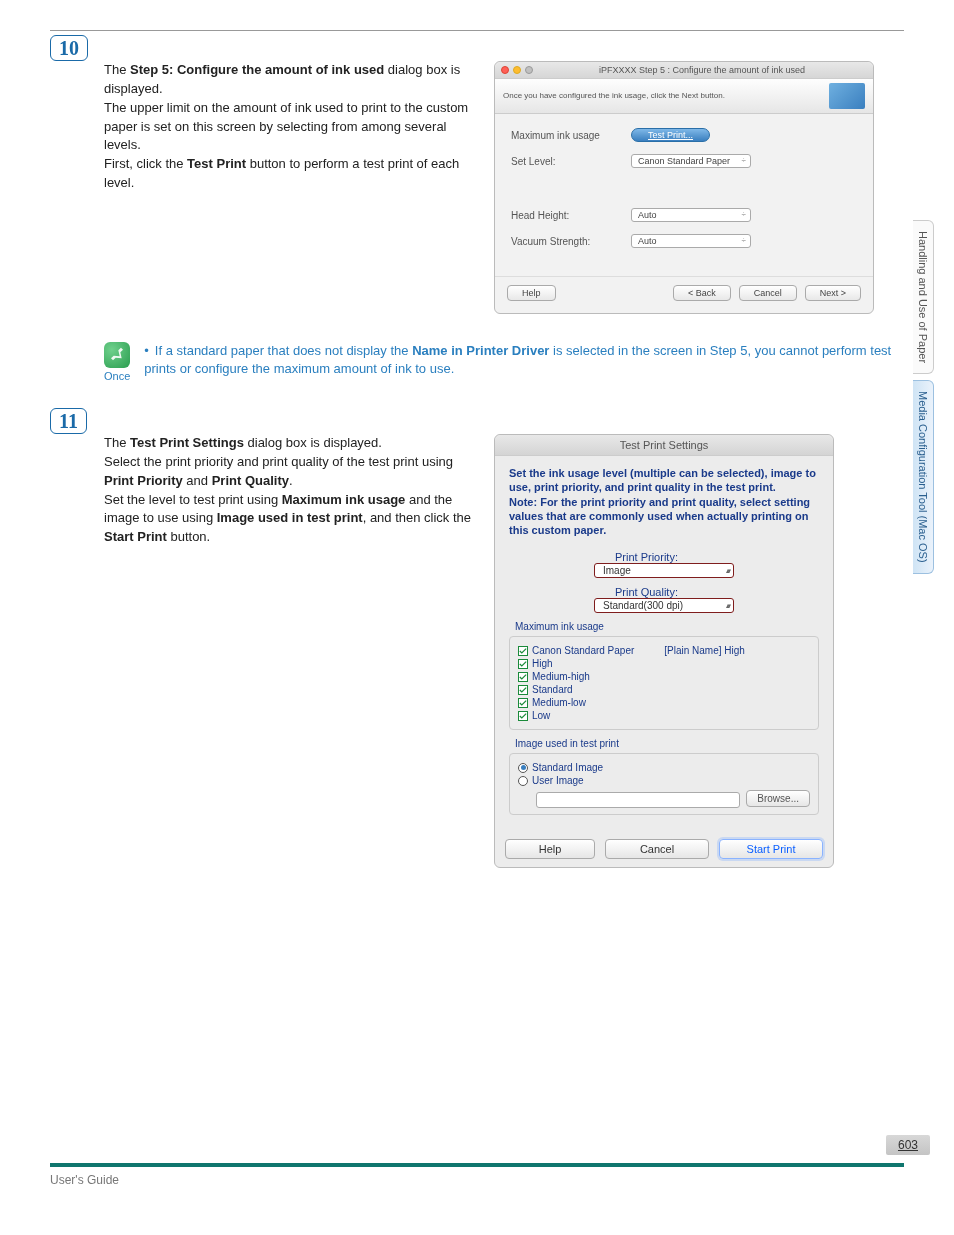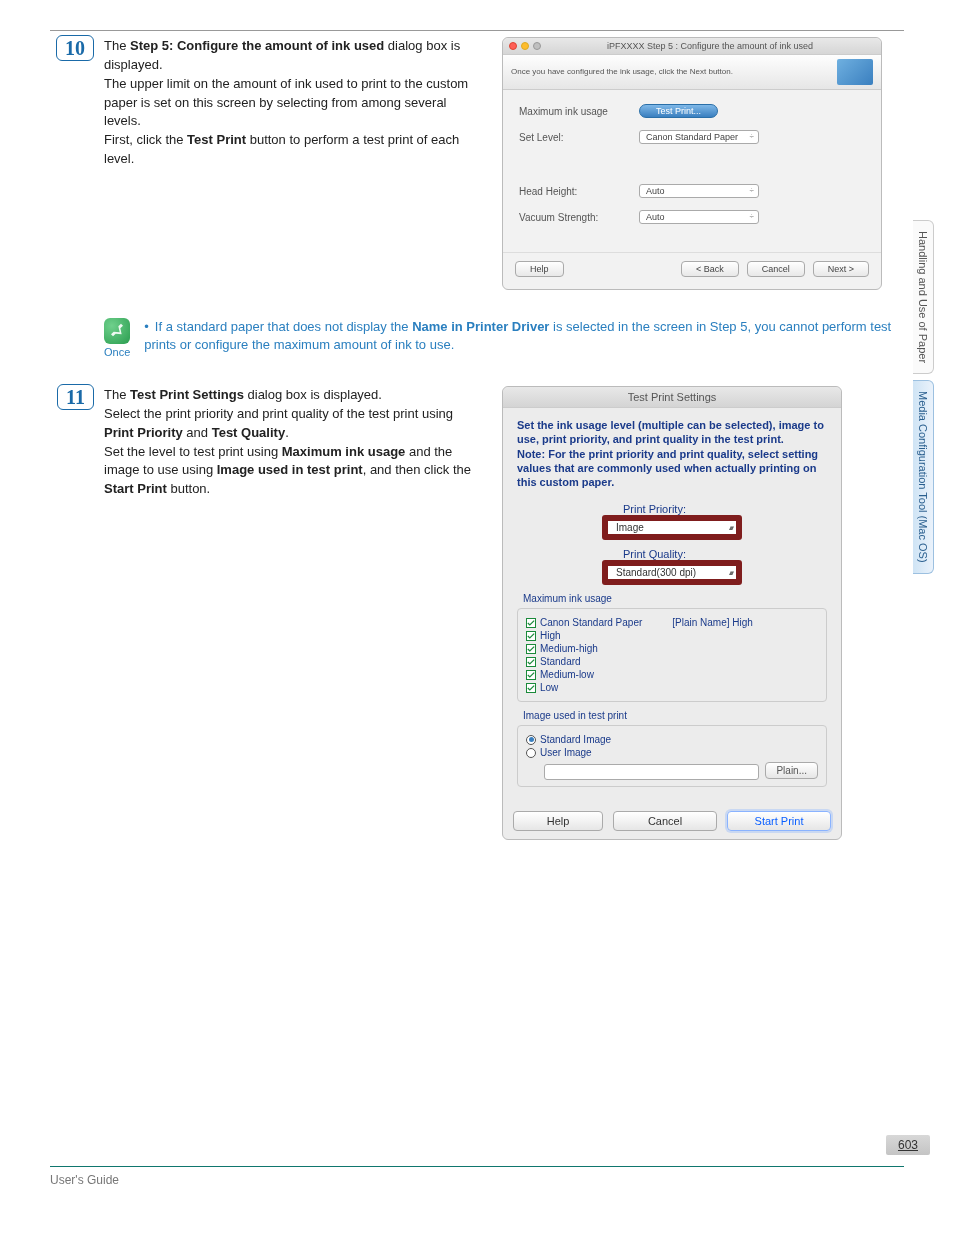--- a/index.html
+++ b/index.html
@@ -27,37 +27,37 @@
     margin-bottom: 40px;
   }
   .step-block {
     display: flex;
     margin-bottom: 28px;
   }
   .step-num {
     flex: 0 0 44px;
     margin-right: 10px;
     margin-top: -2px;
-    text-align: right;
   }
   .step-num .badge {
     display: inline-block;
     border: 1.5px solid #1a6aa8;
     border-radius: 6px;
     padding: 0 8px;
     font-family: "Times New Roman", serif;
     font-size: 20px;
     font-weight: bold;
     color: #1a6aa8;
     line-height: 24px;
   }
   .step-body {
     flex: 1;
     display: flex;
-    gap: 28px;
+    gap: 20px;
+    margin-top: 24px;
   }
   .step-text {
     flex: 0 0 370px;
     font-size: 13px;
     line-height: 1.45;
     color: #222;
   }
   .step-text-11 {
     flex: 0 0 370px;
   }
@@ -88,21 +88,21 @@
   }
   .win-dot { width:8px; height:8px; border-radius:50%; display:inline-block; }
   .dot-r{background:#ff5f57;border:1px solid #d43;} .dot-y{background:#febc2e;border:1px solid #da2;} .dot-g{background:#c0c0c0;border:1px solid #999;}
   .dlg5-title-text { flex:1; text-align:center; color:#555; font-size:9px; }
   .dlg5-banner { display:flex; align-items:center; padding:4px 8px; background:linear-gradient(#fefefe,#e6e6e6); border-bottom:1px solid #ccc; }
   .dlg5-banner-text { flex:1; font-size:8px; line-height:1.2; color:#555; }
   .dlg5-logo { width:36px;height:26px;background:linear-gradient(135deg,#6fb0e0,#3a7fbf);border-radius:2px; }
   .dlg5-content { padding: 14px 16px 8px 16px; }
   .dlg5-row { display:flex; align-items:center; margin-bottom:12px; }
   .dlg5-label { width:120px; color:#555; }
-  .dlg5-btn-test { background:linear-gradient(#7fb8e8,#3a7fbf); color:#fff; border:1px solid #2a6fa8; border-radius:10px; padding:1px 16px; font-size:9px; }
+  .dlg5-btn-test { background:linear-gradient(#7fb8e8,#3a7fbf); color:#fff; border:1px solid #2a6fa8; border-radius:10px; padding:1px 16px; font-size:9px;text-decoration:underline; }
   .dlg5-select { background:#fff; border:1px solid #aaa; border-radius:3px; padding:1px 6px; font-size:9px; min-width:120px; display:inline-block; position:relative; }
   .dlg5-select::after { content:"÷"; position:absolute; right:4px; color:#777; font-size:8px; top:1px; }
   .dlg5-gap { height:28px; }
   .dlg5-footer { display:flex; padding: 8px 12px 4px 12px; gap:8px; border-top:1px solid #ddd; margin-top:8px;}
   .dlg5-footer-btn { background:linear-gradient(#fff,#e8e8e8); border:1px solid #aaa; border-radius:4px; padding:2px 14px; font-size:9px; }
   .dlg5-footer .spacer { flex:1; }
 
   
   .note-block {
     display: flex;
@@ -138,21 +138,21 @@
     background:linear-gradient(#e8e8e8,#d4d4d4);
     border-radius:6px 6px 0 0;
     border-bottom:1px solid #ccc;
     color:#555;
     font-size:11px;
   }
   .dlg-tps-body { padding: 10px 14px; }
   .tps-intro { font-size:11px; color:#1a3a8a; line-height:1.3; margin-bottom:14px;font-weight:bold; }
   .tps-row { display:flex; align-items:center; margin-bottom:8px;flex-direction:column; }
   .tps-label { width:110px; padding-left:6px; }
-  .tps-select { background:#fff; border:6px solid #7f1d1d; border-radius:3px; padding:1px 8px; min-width:140px; position:relative; font-size:10px; color:#333;}
+  .tps-select { background:#fff; border:1px solid #7f1d1d; border-radius:3px; padding:1px 8px; min-width:140px; position:relative; font-size:10px; color:#333;}
   .tps-select::after { content:"▴▾"; position:absolute; right:4px; font-size:7px; line-height:7px; top:3px; color:#666; letter-spacing:-2px; white-space:pre; }
   .tps-sub { font-size:10px; color:#1a3a8a; margin:2px 0 4px 6px; }
   .tps-box { border:1px solid #ccc; border-radius:4px; background:#ececec; padding:6px 8px; margin:2px 0 8px 0; }
   .tps-check-row { display:flex; align-items:center; gap:4px; margin:2px 0; font-size:10px; }
   .chk { width:10px;height:10px;border:1px solid #1a8a3a;display:inline-flex;align-items:center;justify-content:center;background:#fff; }
   .chk svg{width:8px;height:8px;}
   .radio { width:10px;height:10px;border:1px solid #555;border-radius:50%;display:inline-flex;align-items:center;justify-content:center;background:#fff;}
   .radio.sel::after{content:"";width:5px;height:5px;border-radius:50%;background:#3a7fbf;}
   .tps-input { background:#fff;border:1px solid #aaa;border-radius:3px;height:16px;flex:1;margin:4px 6px 0 18px;}
   .tps-browse { background:linear-gradient(#fff,#e6e6e6);border:1px solid #aaa;border-radius:4px;padding:2px 10px;font-size:10px;color:#555;}
@@ -194,21 +194,21 @@
     padding: 3px 12px;
     border-radius: 2px;
     font-size: 12px;
     color:#333;
     text-decoration:underline;
   }
   .footer-line {
     position:absolute;
     bottom: 48px;
     left:50px; right:50px;
-    border-top:1px solid #0f766e;
+    border-top:4px solid #0f766e;
     padding-top:6px;
     font-size:12px;
     color:#777;
   }
 </style>
 </head>
 <body>
 
 <div class="page">
   <div class="top-border"></div>
@@ -283,21 +283,21 @@
     </div>
   </div>
 
   <div class="step-block">
     <div class="step-num">
       <span class="badge">11</span>
     </div>
     <div class="step-body">
       <div class="step-text step-text-11">
         <span>The </span><span class="bold">Test Print Settings</span><span> dialog box is displayed.</span><br>
-        <span>Select the print priority and print quality of the test print using </span><span class="bold">Print Priority</span><span> and </span><span class="bold">Test Quality</span><span>.</span><br>
+        <span>Select the print priority and print quality of the test print using </span><span class="bold">Print Priority</span><span> and </span><span class="bold">Print Quality</span><span>.</span><br>
         <span>Set the level to test print using </span><span class="bold">Maximum ink usage</span><span> and the image to use using </span><span class="bold">Image used in test print</span><span>, and then click the </span><span class="bold">Start Print</span><span> button.</span>
       </div>
 
       <div class="step-image">
         <div class="dlg-tps">
           <div class="dlg-tps-title">Test Print Settings</div>
           <div class="dlg-tps-body">
             <div class="tps-intro" style="white-space:pre-line;">Set the ink usage level (multiple can be selected), image to use, print priority, and print quality in the test print.
 Note: For the print priority and print quality, select setting values that are commonly used when actually printing on this custom paper.</div>
 
@@ -368,21 +368,21 @@
               <div class="tps-check-row">
                   <span class="radio sel"></span>
                   <span>Standard Image</span>
                 </div>
               <div class="tps-check-row">
                   <span class="radio"></span>
                   <span>User Image</span>
                 </div>
               <div style="display:flex;align-items:center;">
                 <div class="tps-input"></div>
-                <span class="tps-browse">Plain...</span>
+                <span class="tps-browse">Browse...</span>
               </div>
             </div>
           </div>
           <div class="tps-footer">
             <span class="tps-btn help">Help</span>
             <span class="tps-btn">Cancel</span>
             <span class="tps-btn primary">Start Print</span>
           </div>
         </div>
       </div>

